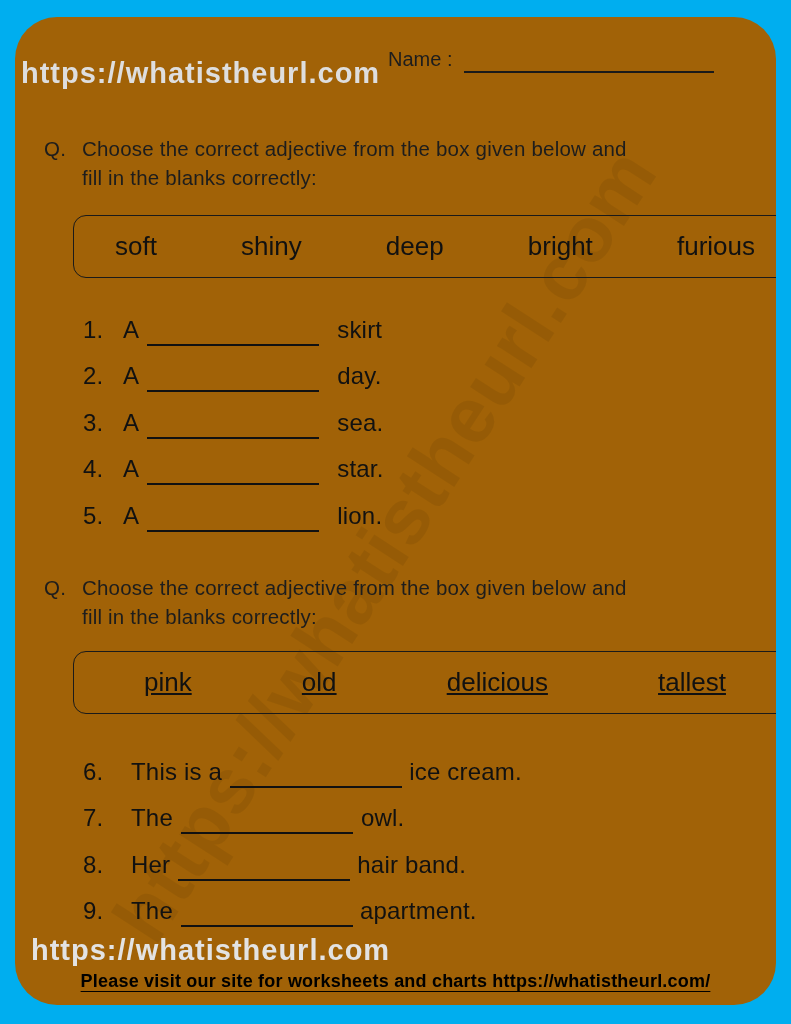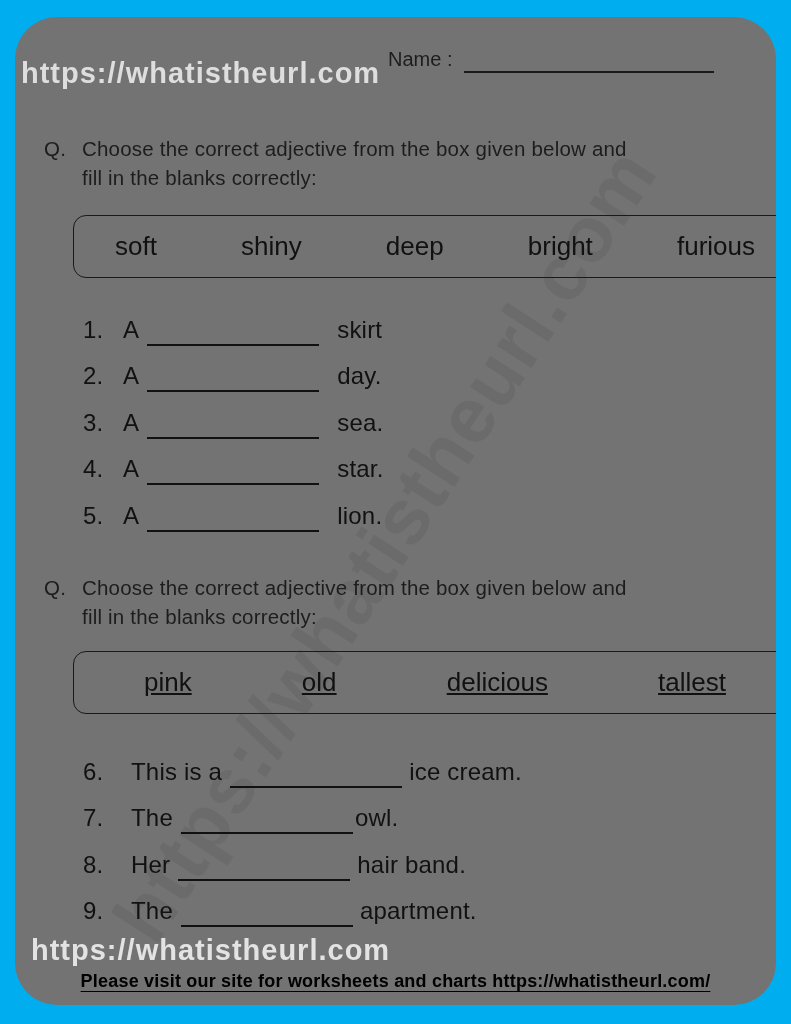--- a/index.html
+++ b/index.html
@@ -6,21 +6,21 @@
   body {
     width: 791px; height: 1024px;
     position: relative;
     font-family: "Liberation Sans", sans-serif;
     overflow: hidden;
     background: #00AEEF;
   }
   .sheet {
     position: absolute;
     left: 15px; right: 15px; top: 17px; bottom: 19px;
-    background: #737373;
+    background: #a16207;
     border-radius: 42px;
     overflow: hidden;
   }
   
   .wm {
     position: absolute;
     color: #dedede;
     font-weight: bold;
     letter-spacing: 1px;
     pointer-events: none;
@@ -184,21 +184,21 @@
   <div class="item s2" style="top:741px">
     <span class="num">6.</span>
       <span class="pre">This is a</span>
       <span class="blank">&nbsp;</span>
       <span class="post">ice cream.</span>
   </div>
   <div class="item s2" style="top:787px">
     <span class="num">7.</span>
       <span class="pre">The</span>
       <span class="blank">&nbsp;</span>
-      <span class="post" style="margin-left:2px">owl.</span>
+      <span class="post" style="margin-left:8px">owl.</span>
   </div>
   <div class="item s2" style="top:834px">
     <span class="num">8.</span>
       <span class="pre">Her</span>
       <span class="blank">&nbsp;</span>
       <span class="post">hair band.</span>
   </div>
   <div class="item s2" style="top:880px">
     <span class="num">9.</span>
       <span class="pre">The</span>

